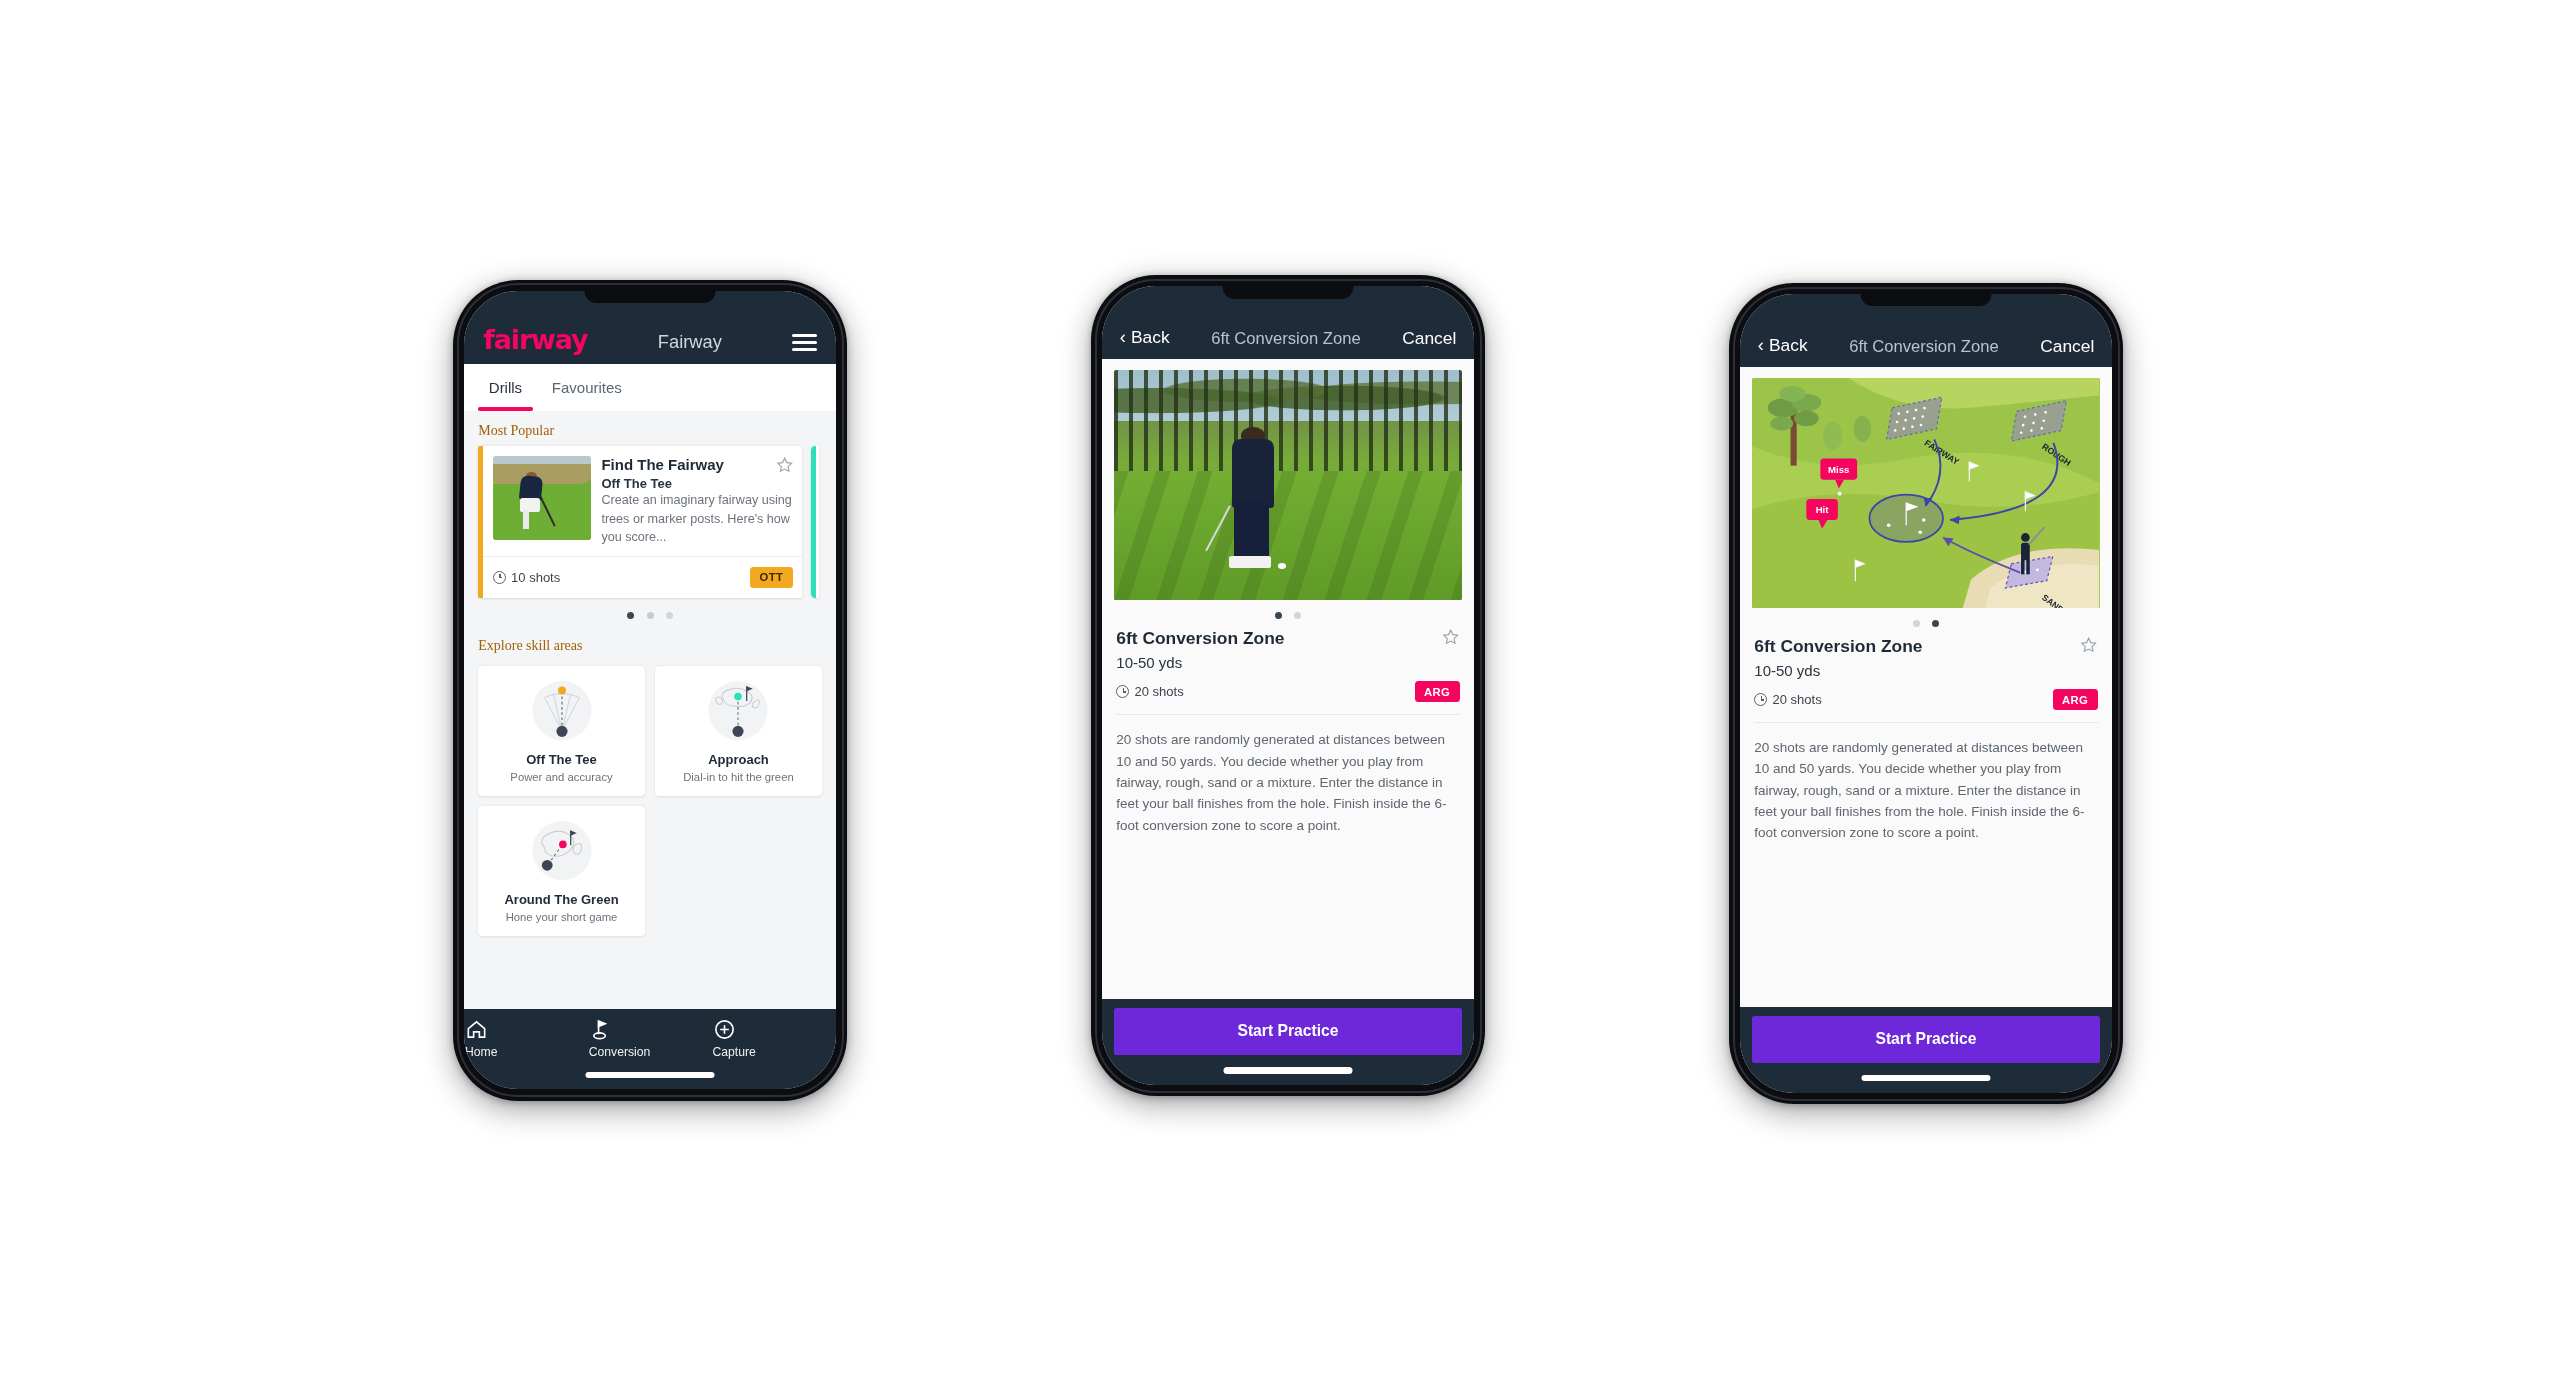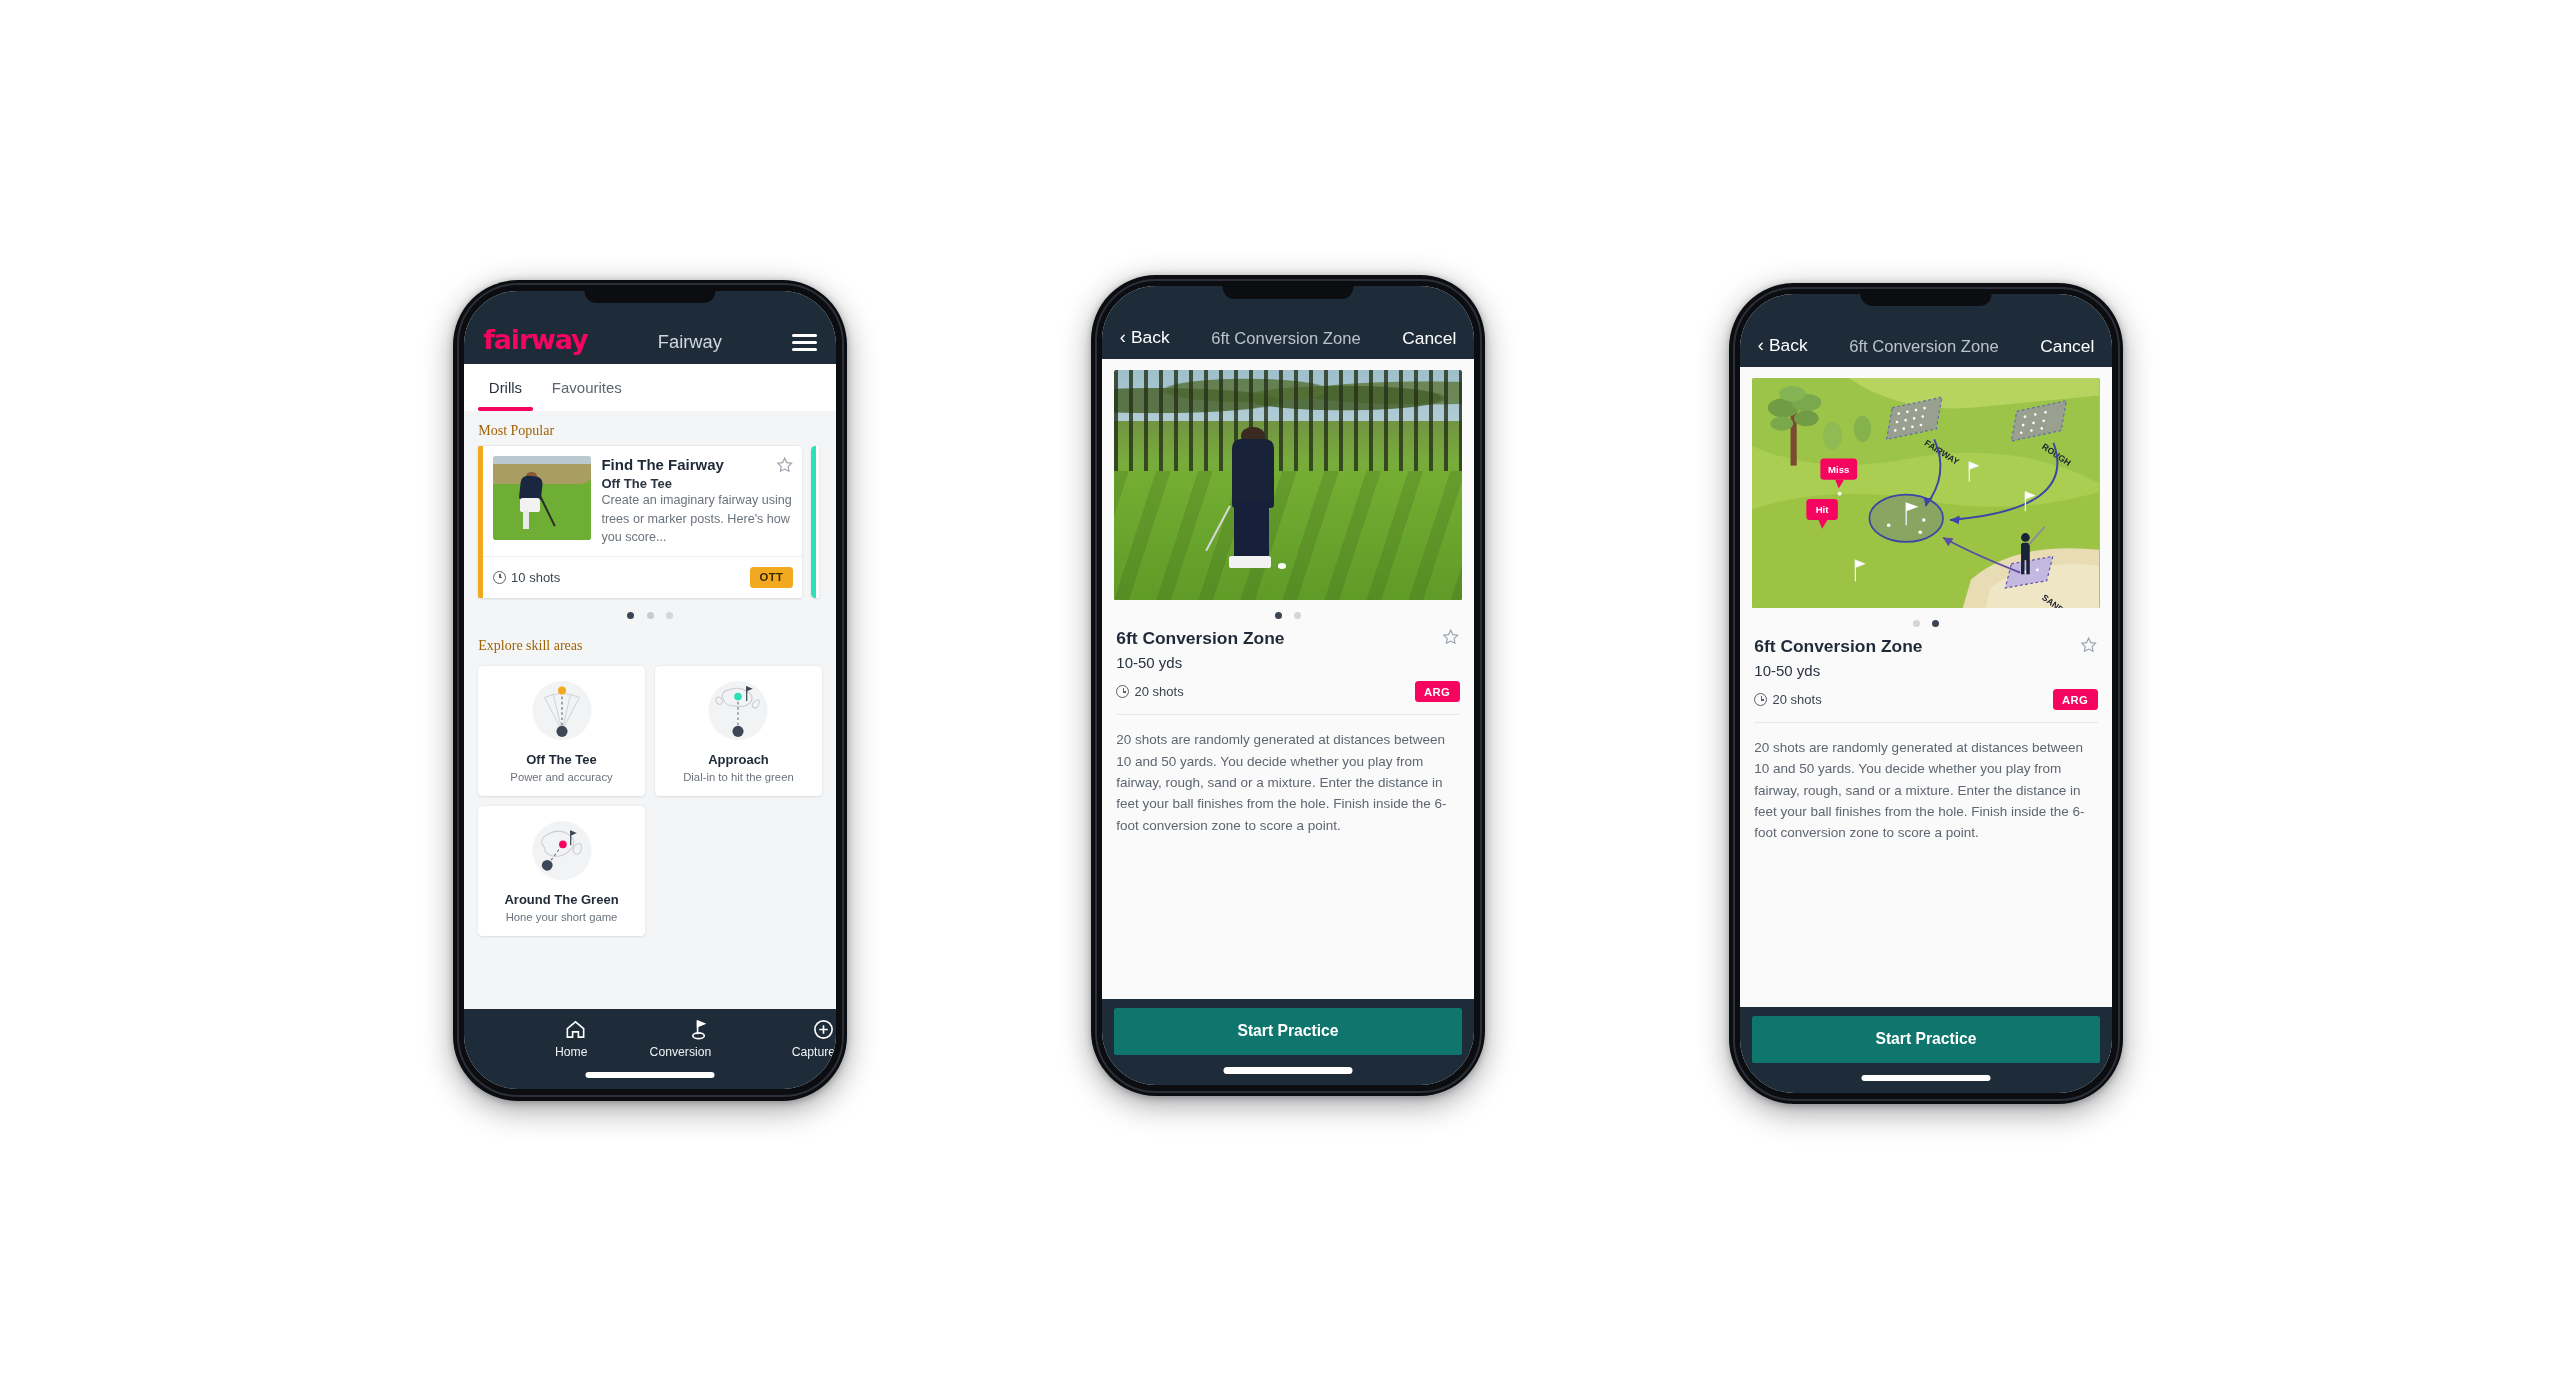--- a/index.html
+++ b/index.html
@@ -225,21 +225,21 @@
 
   
   .tabbar {
     flex: 0 0 auto;
     background: #1e2b39;
     height: 80px;
     display: flex; align-items: flex-start; justify-content: space-around;
     padding-top: 8.7px;
     color: #fff;
   }
-  .tb { display: flex; flex-direction: column; align-items: flex-end; gap: 4.4px; width: 33%; }
+  .tb { display: flex; flex-direction: column; align-items: flex-start; gap: 4.4px; width: 33%; }
   .tb svg { width: 23px; height: 23px; }
   .tb span { font-size: 12.2px; color: #eef2f5; }
 
   
   .dbody { flex: 1 1 auto; background: #fafafa; display: flex; flex-direction: column; overflow: hidden; }
   .media {
     margin: 10.5px 12.2px 0 12.2px;
     height: 230px;
     border-radius: 2.6px;
     overflow: hidden;
@@ -276,21 +276,21 @@
   .dhead-row { display:flex; align-items:flex-start; justify-content:space-between; gap:8.7px; }
   .dtitle { font-size: 17.4px; font-weight: 700; color:#1f2937; line-height:1.2; }
   .dyds { font-size: 15px; color:#2a3340; margin-top: 5.2px; }
   .dmeta { display:flex; align-items:center; justify-content:space-between; margin-top: 10.5px; }
   .ddivider { height:0.9px; background:#e6e8ea; margin: 12.2px 14px 0 14px; }
   .ddesc { font-size: 13.5px; color:#5e6670; line-height: 1.58; padding: 14px 14px 0 14px; }
 
   .cta-wrap { flex:0 0 auto; background:#1e2b39; padding: 8.7px 12.2px 30px 12.2px; }
   .cta {
     display:block; width:100%;
-    background: #0f766e; color:#fff;
+    background: #6d28d9; color:#fff;
     border:none; border-radius:2.6px;
     height: 47px;
     font-size: 15.7px; font-weight: 700;
     font-family: "Liberation Sans", sans-serif;
     cursor: pointer;
   }
 </style>
 </head>
 <body>
 

